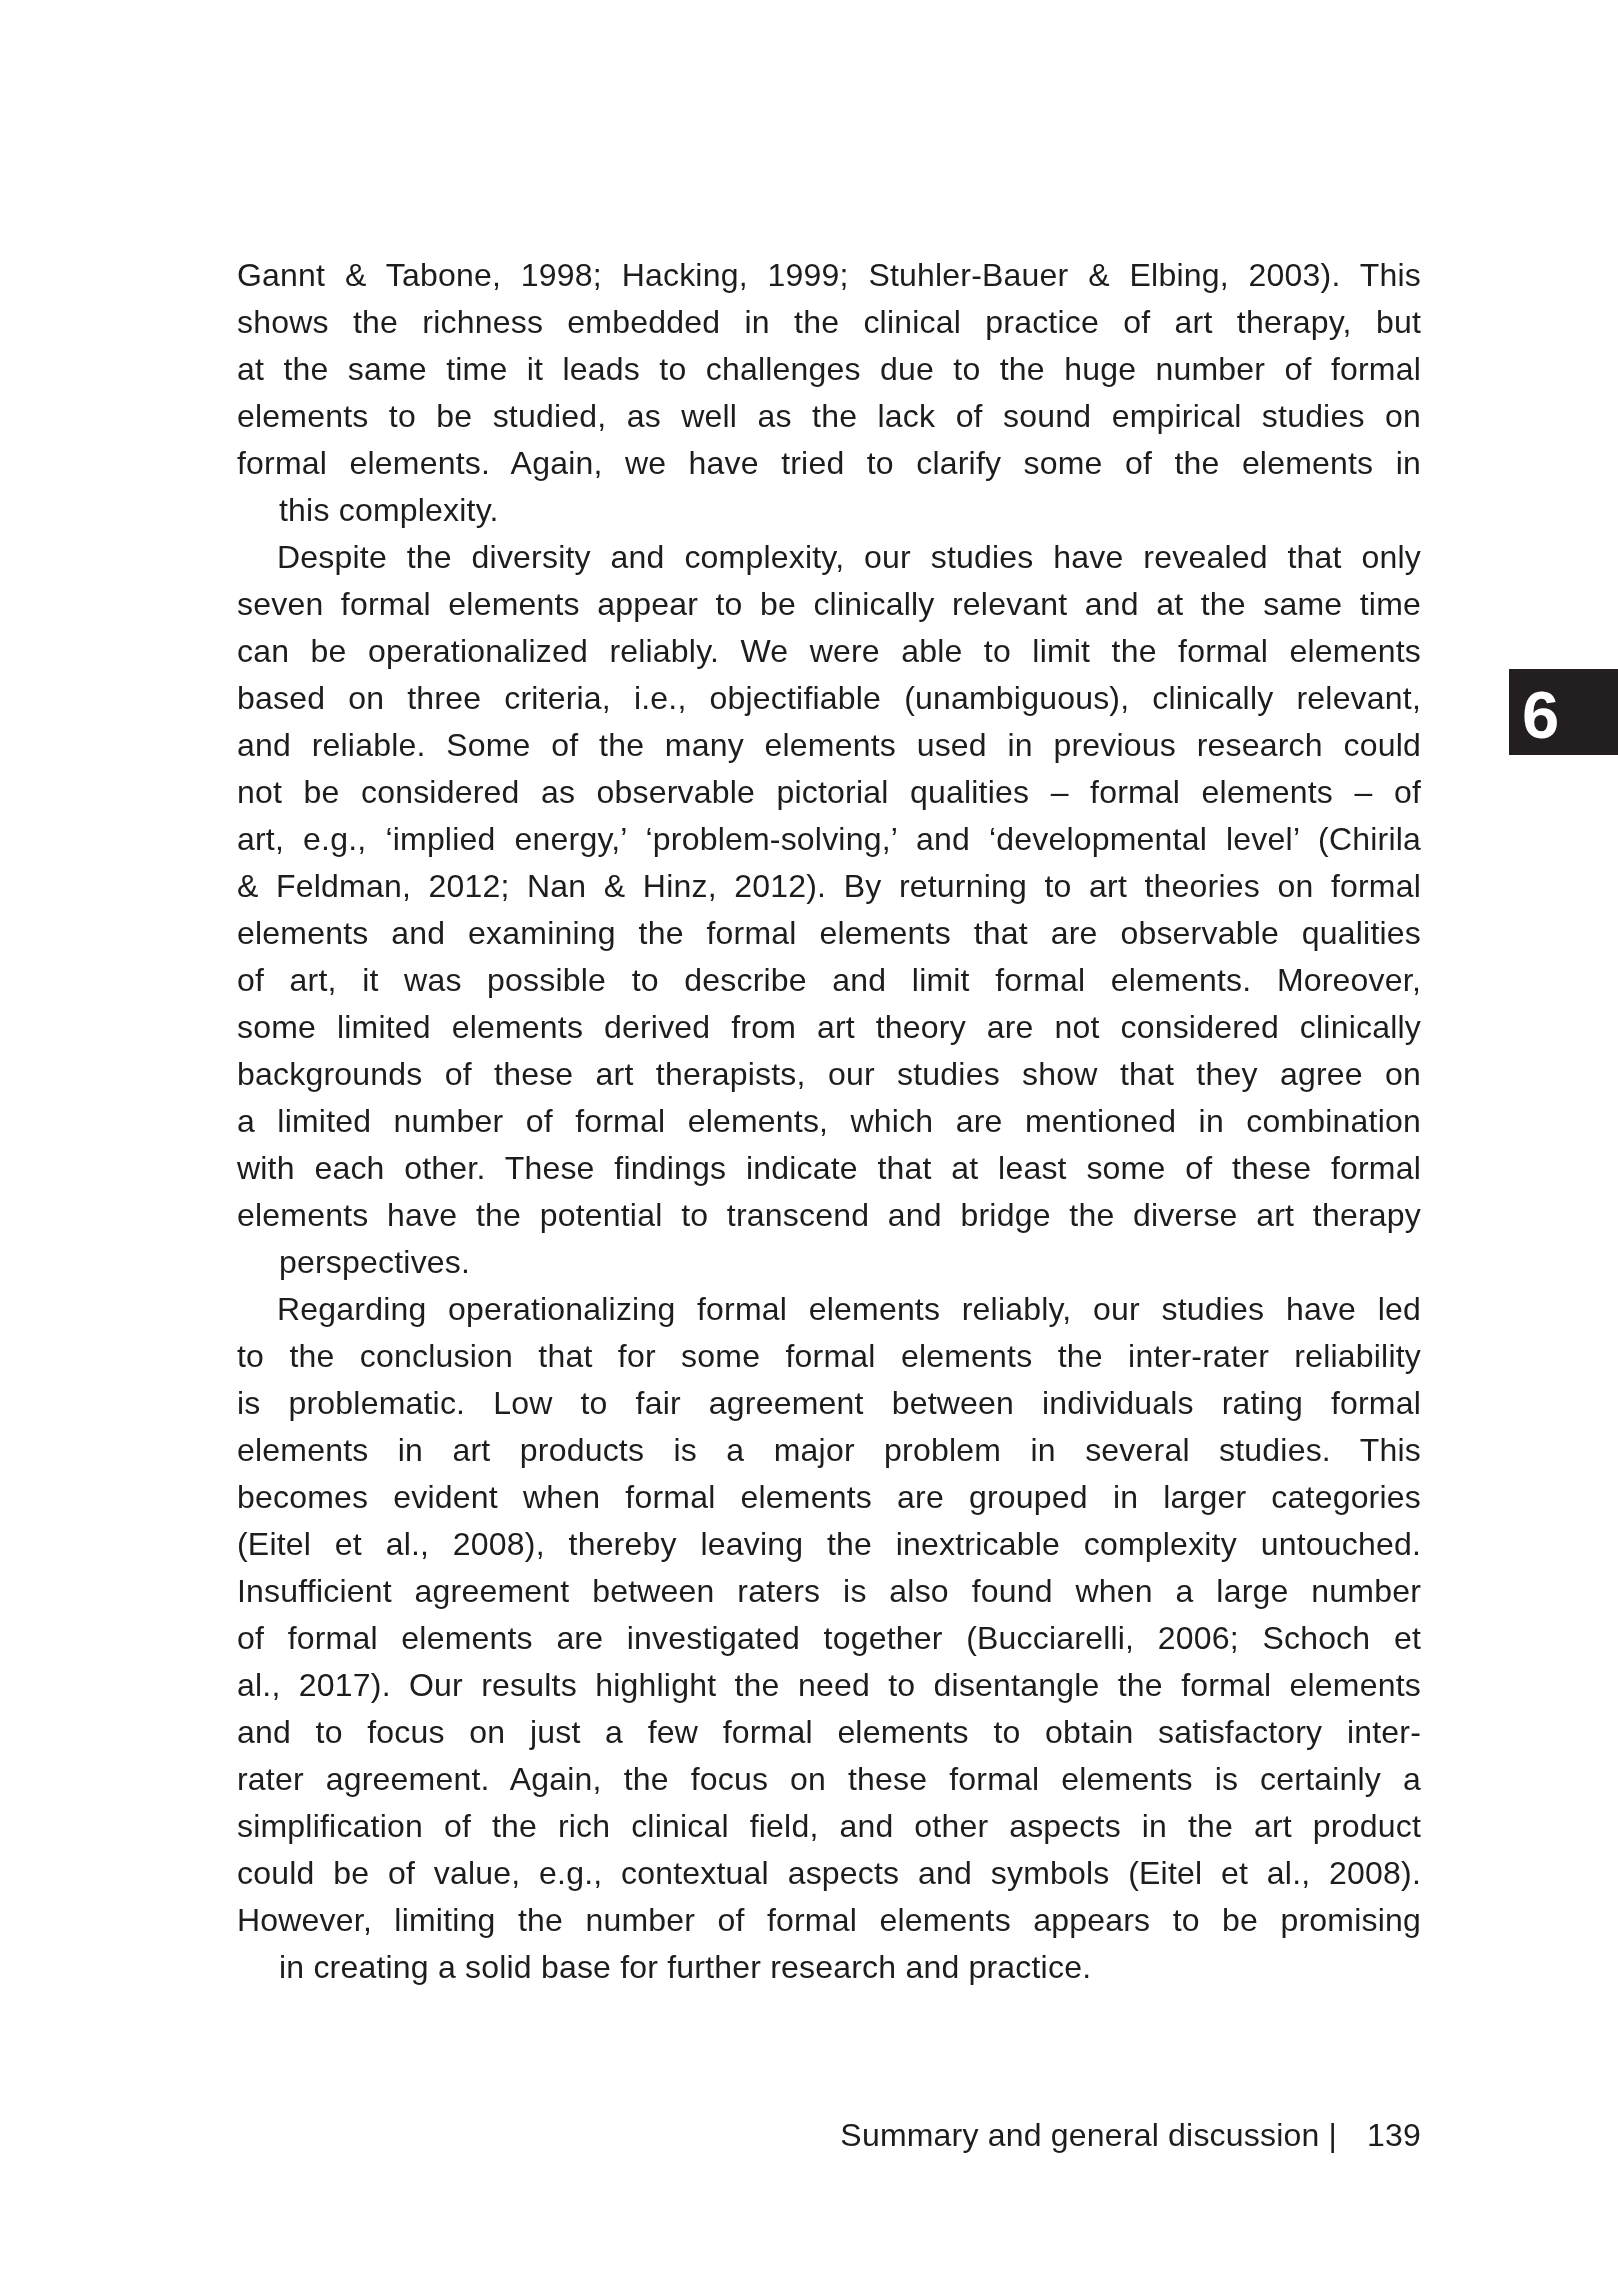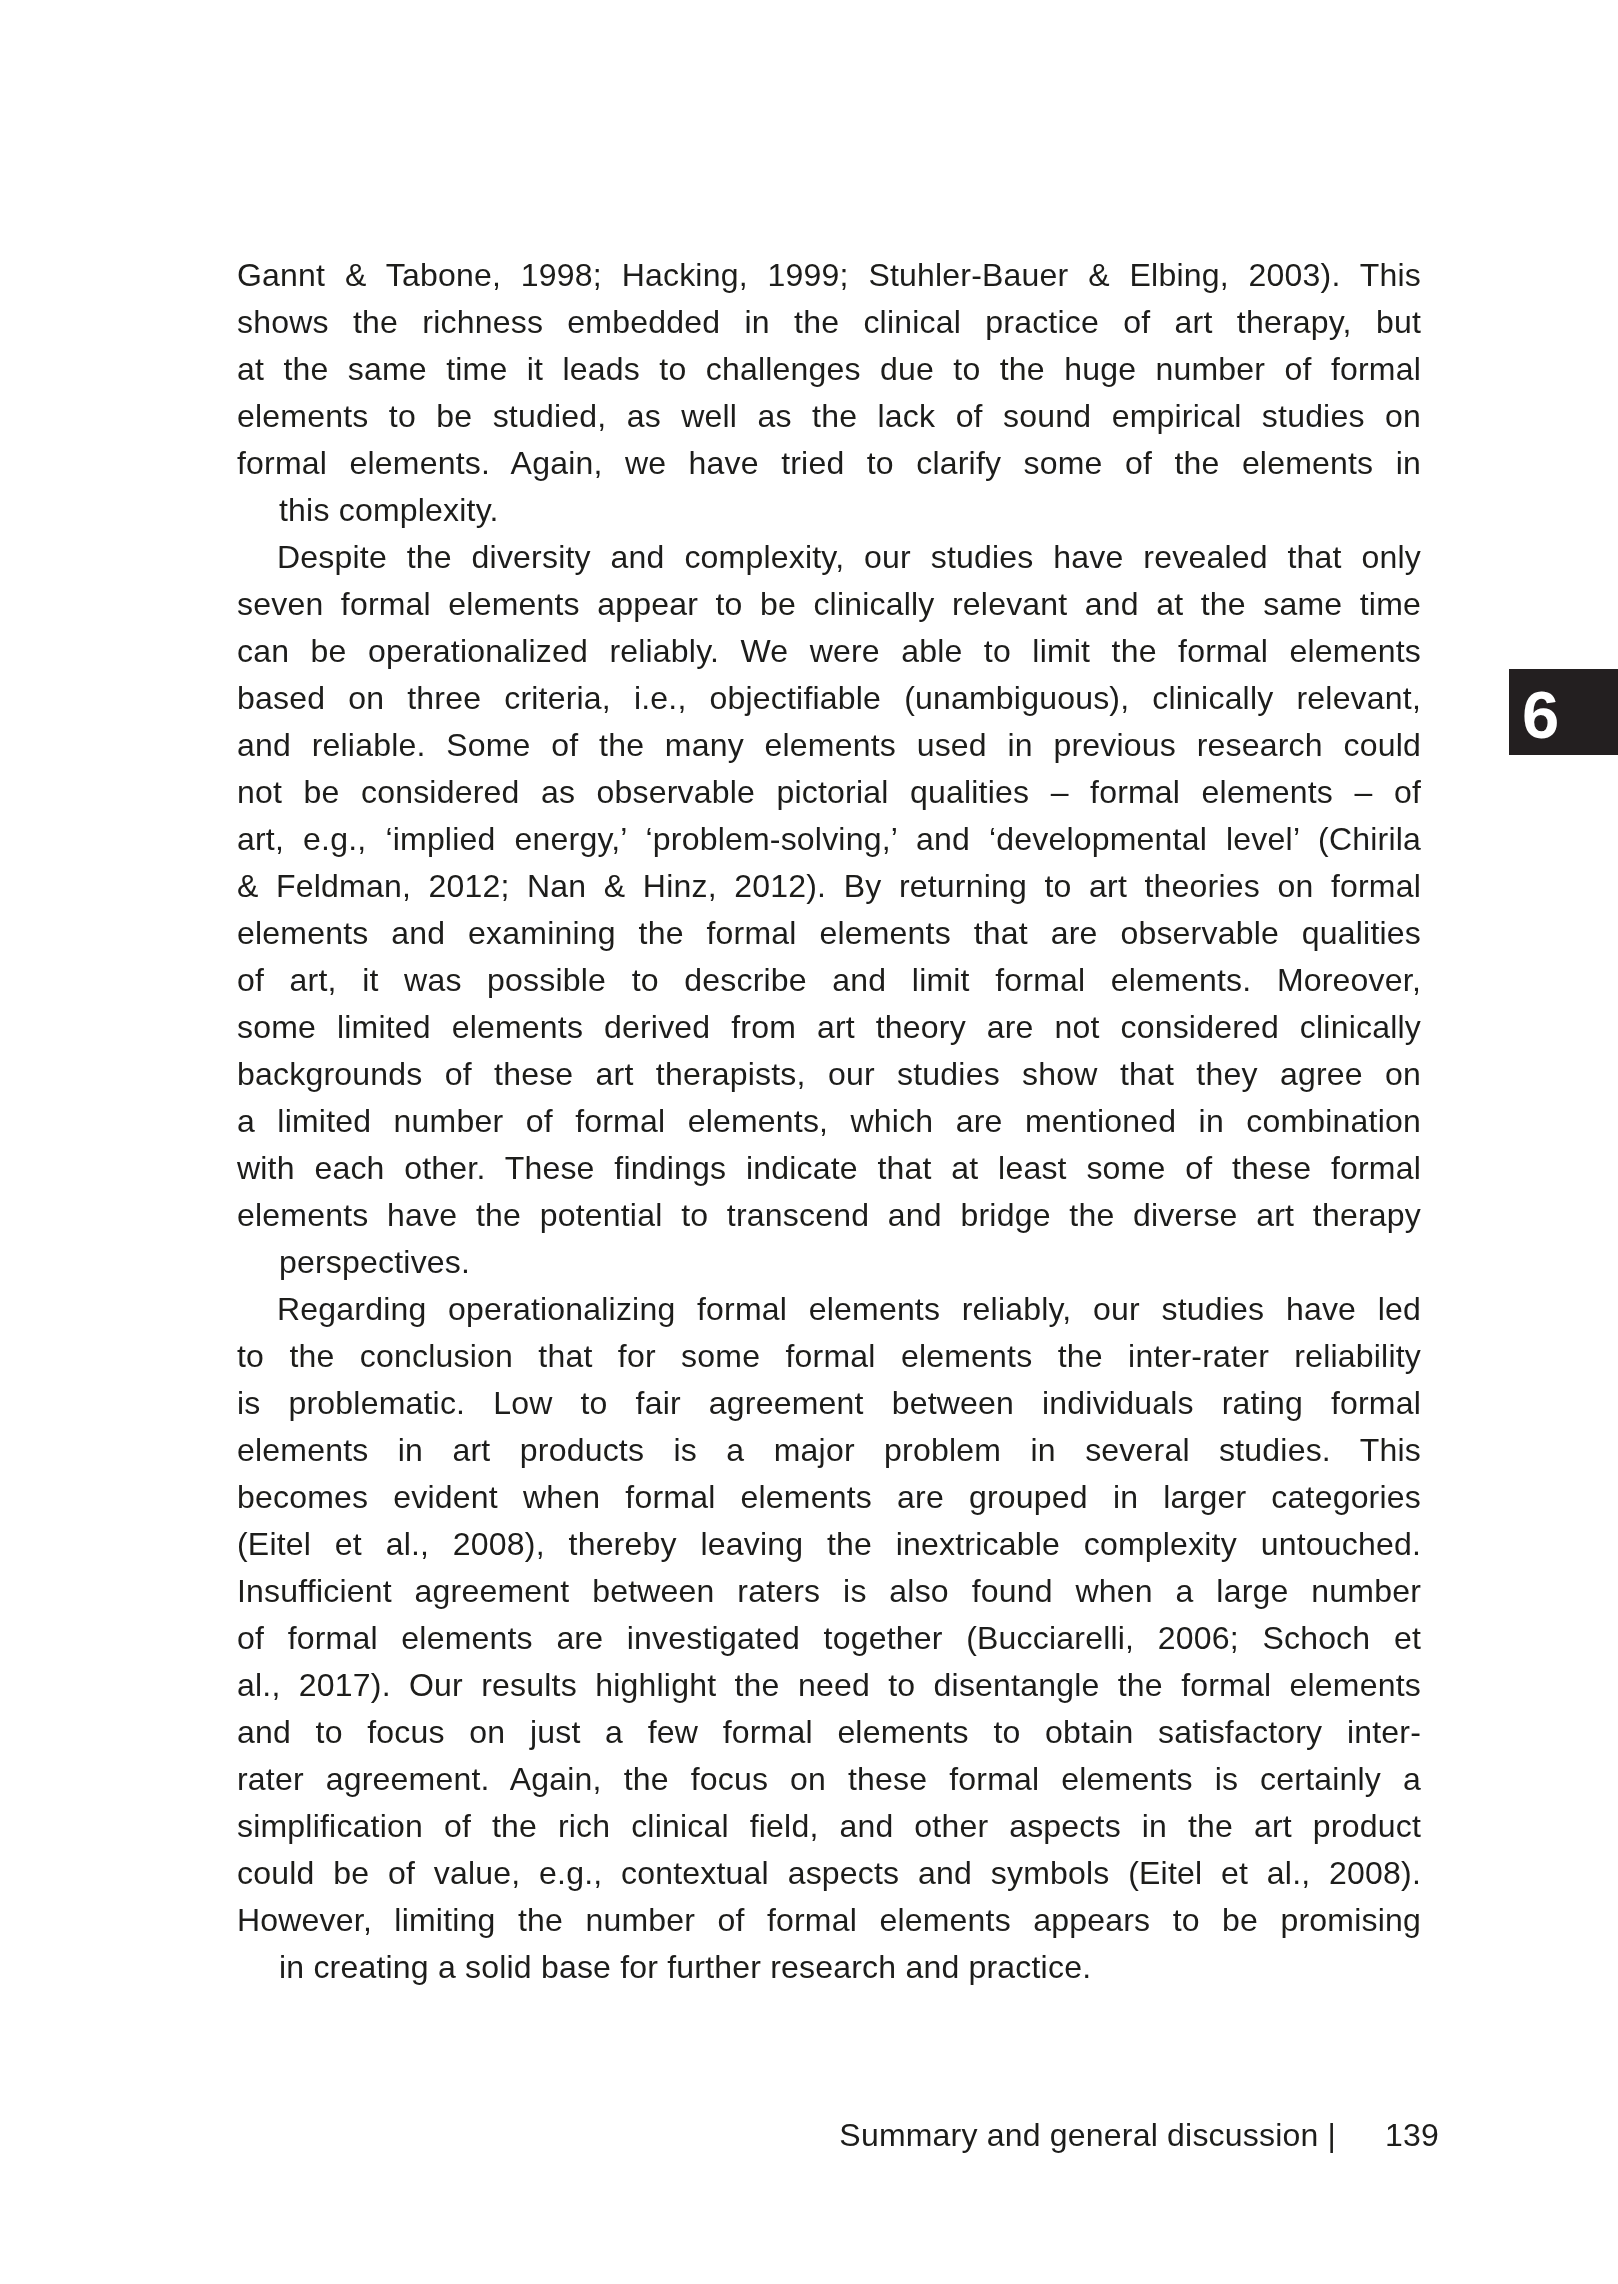--- a/index.html
+++ b/index.html
@@ -51,29 +51,29 @@
     color: var(--tab-text, #ffffff);
     font-size: 67px;
     font-weight: 700;
     line-height: 1;
     padding-left: 13px;
     padding-top: 4.6px;
   }
   .footer {
     position: absolute;
     top: 2116px;
-    right: 180px;
+    right: 198px;
     display: flex;
     align-items: baseline;
     font-size: 32px;
     line-height: 38px;
     letter-spacing: 0.2px;
   }
   .footer-sep { margin-left: 9px; }
-  .footer-page { margin-left: 49px; }
+  .footer-page { margin-left: 30px; }
 </style>
 </head>
 <body>
 
 <div class="page">
 
   <main class="textblock">
     <section class="para">
         <div class="line">Gannt &amp; Tabone, 1998; Hacking, 1999; Stuhler-Bauer &amp; Elbing, 2003). This</div>
         <div class="line">shows the richness embedded in the clinical practice of art therapy, but</div>

